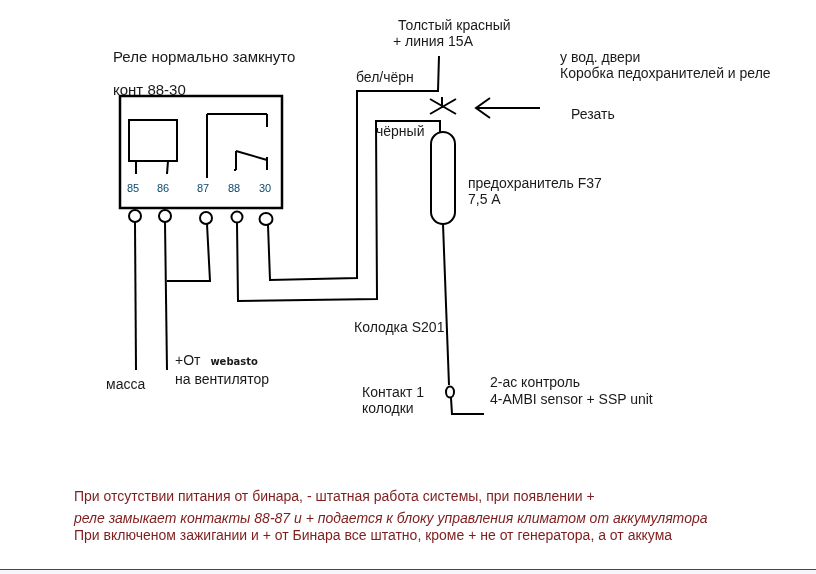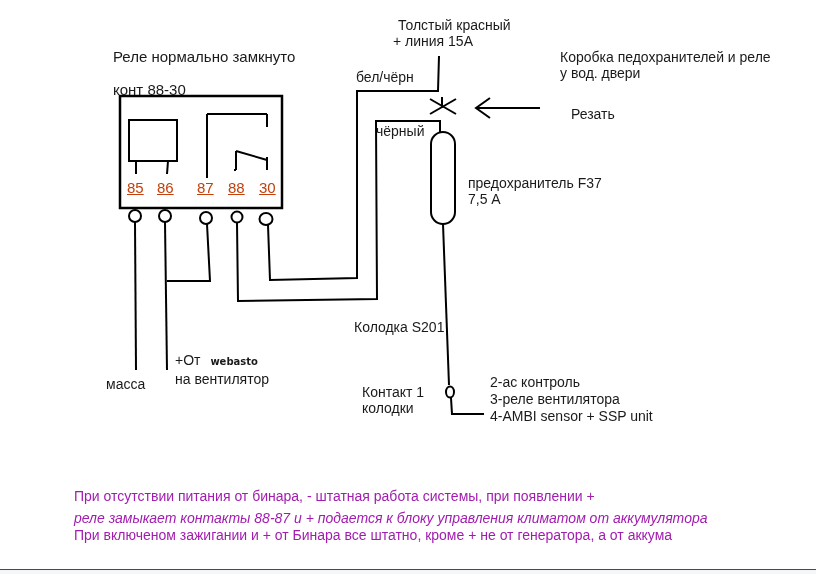--- a/index.html
+++ b/index.html
@@ -1,22 +1,22 @@
 <!DOCTYPE html>
 <html><head>
 <meta charset="utf-8">
 <style>
   html, body { margin: 0; padding: 0; background: #ffffff; }
   body { width: 816px; height: 574px; position: relative; overflow: hidden;
          font-family: "Liberation Sans", sans-serif; color: #111; }
   .lbl { position: absolute; font-size: 14px; line-height: 16px; white-space: nowrap; color: #1a1a1a; }
-  .pin { position: absolute; font-size: 15px; line-height: 16px; color: #c2410c; text-decoration: underline; }
+  .pin { position: absolute; font-size: 11px; line-height: 16px; color: #0c4a6e; }
   svg.wires { position: absolute; left: 0; top: 0; }
   .webasto { font-weight: bold; font-family: "DejaVu Sans", sans-serif; font-size: 10px; }
-  .notes { position: absolute; left: 74px; top: 488px; font-size: 14px; color: #a21caf; }
+  .notes { position: absolute; left: 74px; top: 488px; font-size: 14px; color: #7f1d1d; }
   .notes div { line-height: 17px; white-space: nowrap; }
   .bottom-bar { position: absolute; left: 0; top: 569px; width: 816px; height: 5px;
                 border-top: 1px solid #3f4a5c; background: #f4f6f9; }
 </style>
 </head>
 <body>
 
 <svg class="wires" width="816" height="574">
 
   <rect x="120" y="96" width="162" height="112" fill="none" stroke="#000" stroke-width="2.5"></rect>
@@ -82,22 +82,22 @@
 <div class="pin" style="left:259px; top:180px;">30</div>
 
 <div class="lbl" style="left:398px; top:17px;">
   <div>Толстый красный</div>
 </div>
 <div class="lbl" style="left:393px; top:33px;">+ линия 15А</div>
 <div class="lbl" style="left:356px; top:69px;">бел/чёрн</div>
 <div class="lbl" style="left:376px; top:123px;">чёрный</div>
 
 <div class="lbl" style="left:560px; top:49px;">
+  <div>у вод. двери</div>
   <div>Коробка педохранителей и реле</div>
-  <div>у вод. двери</div>
 </div>
 <div class="lbl" style="left:571px; top:106px;">Резать</div>
 
 <div class="lbl" style="left:468px; top:175px;">
   <div>предохранитель F37</div>
   <div>7,5 А</div>
 </div>
 
 <div class="lbl" style="left:335px; top:319px;margin-left:19px;">Колодка S201</div>
 
@@ -109,21 +109,20 @@
 </div>
 <div class="lbl" style="left:175px; top:371px;">на вентилятор</div>
 
 <div class="lbl" style="left:362px; top:384px;">
   <div>Контакт 1</div>
   <div>колодки</div>
 </div>
 
 <div class="lbl" style="left:490px; top:374px; line-height:17px;">
   <div>2-ас контроль</div>
-  <div>3-реле вентилятора</div>
   <div>4-AMBI sensor + SSP unit</div>
 </div>
 
 <div class="notes">
   <div>При отсутствии питания от бинара, - штатная работа системы, при появлении +</div>
   <div style="margin-top:5px;font-style:italic;">реле замыкает контакты 88-87 и + подается к блоку управления климатом от аккумулятора</div>
   <div>При включеном зажигании и  + от Бинара  все штатно, кроме + не от генератора, а от аккума</div>
 </div>
 
 <div class="bottom-bar"></div>

